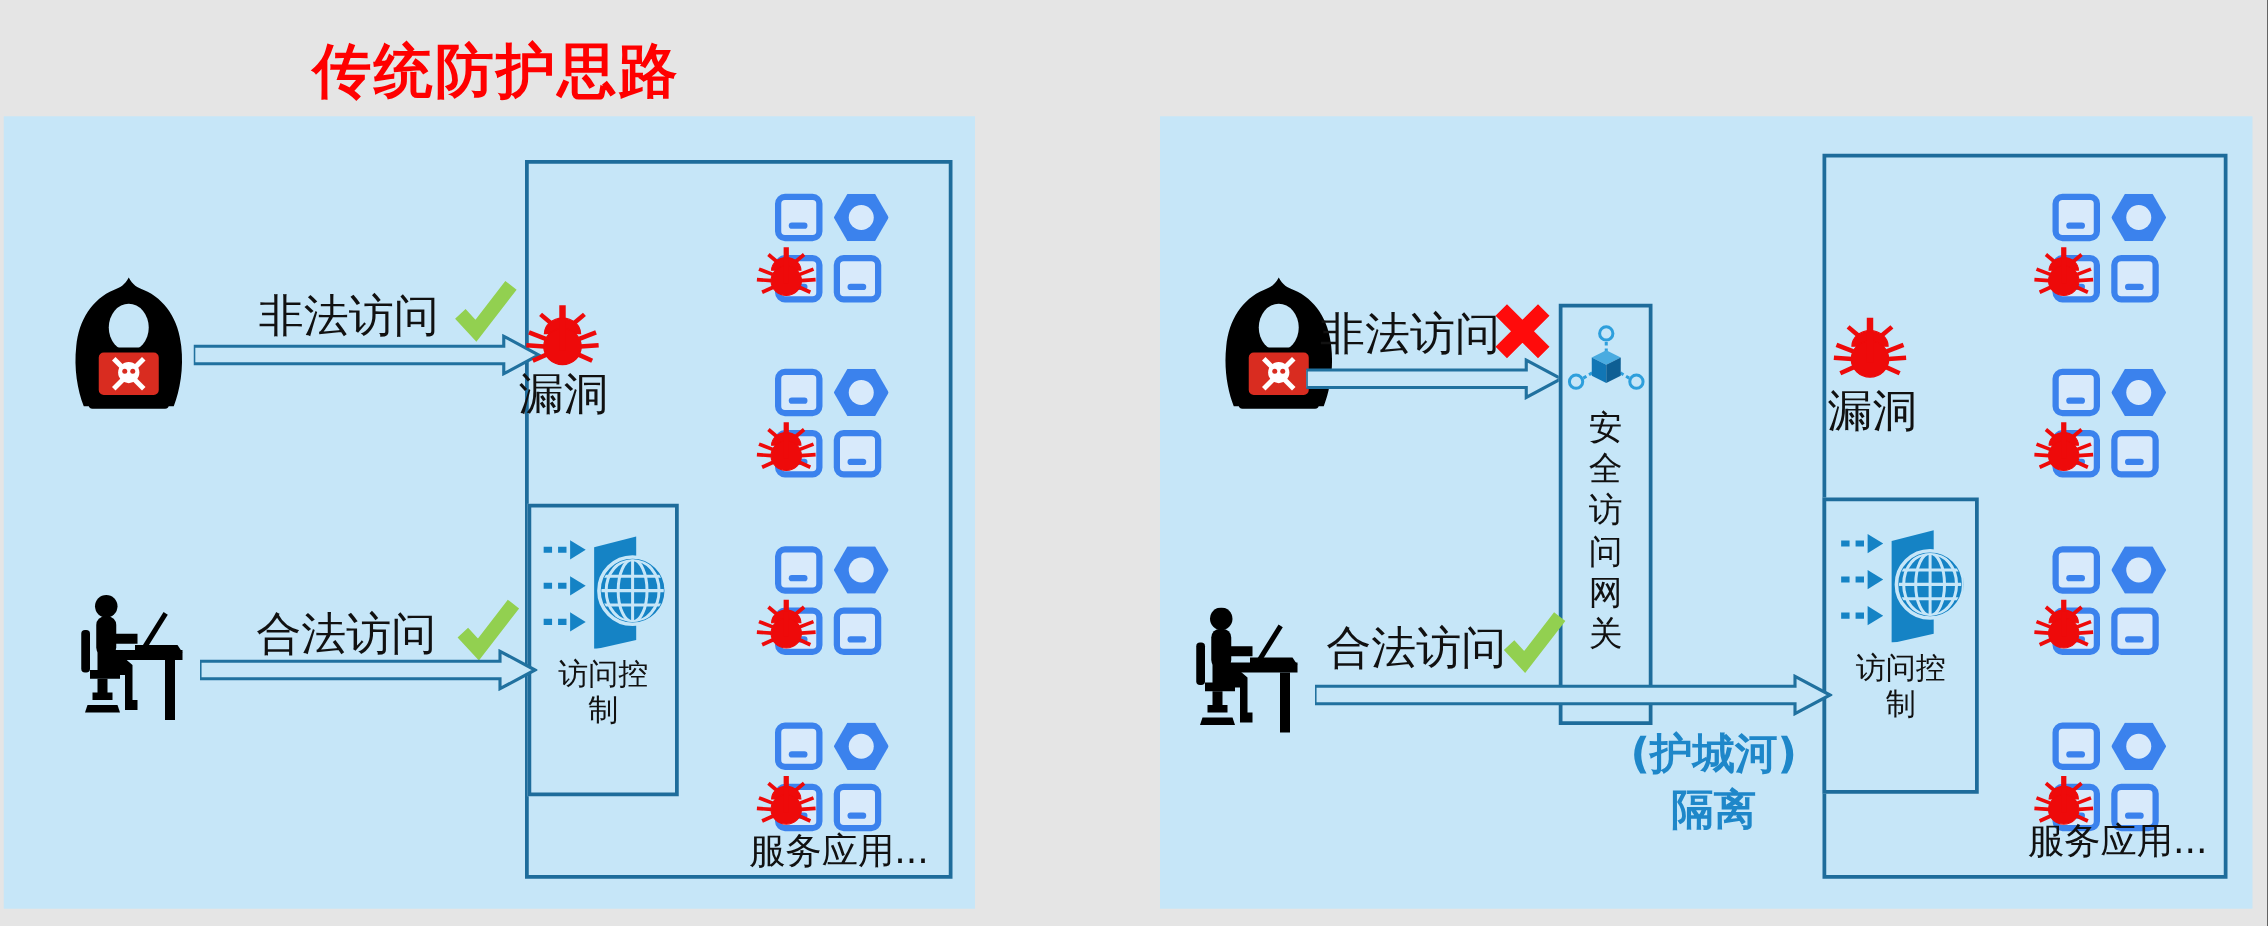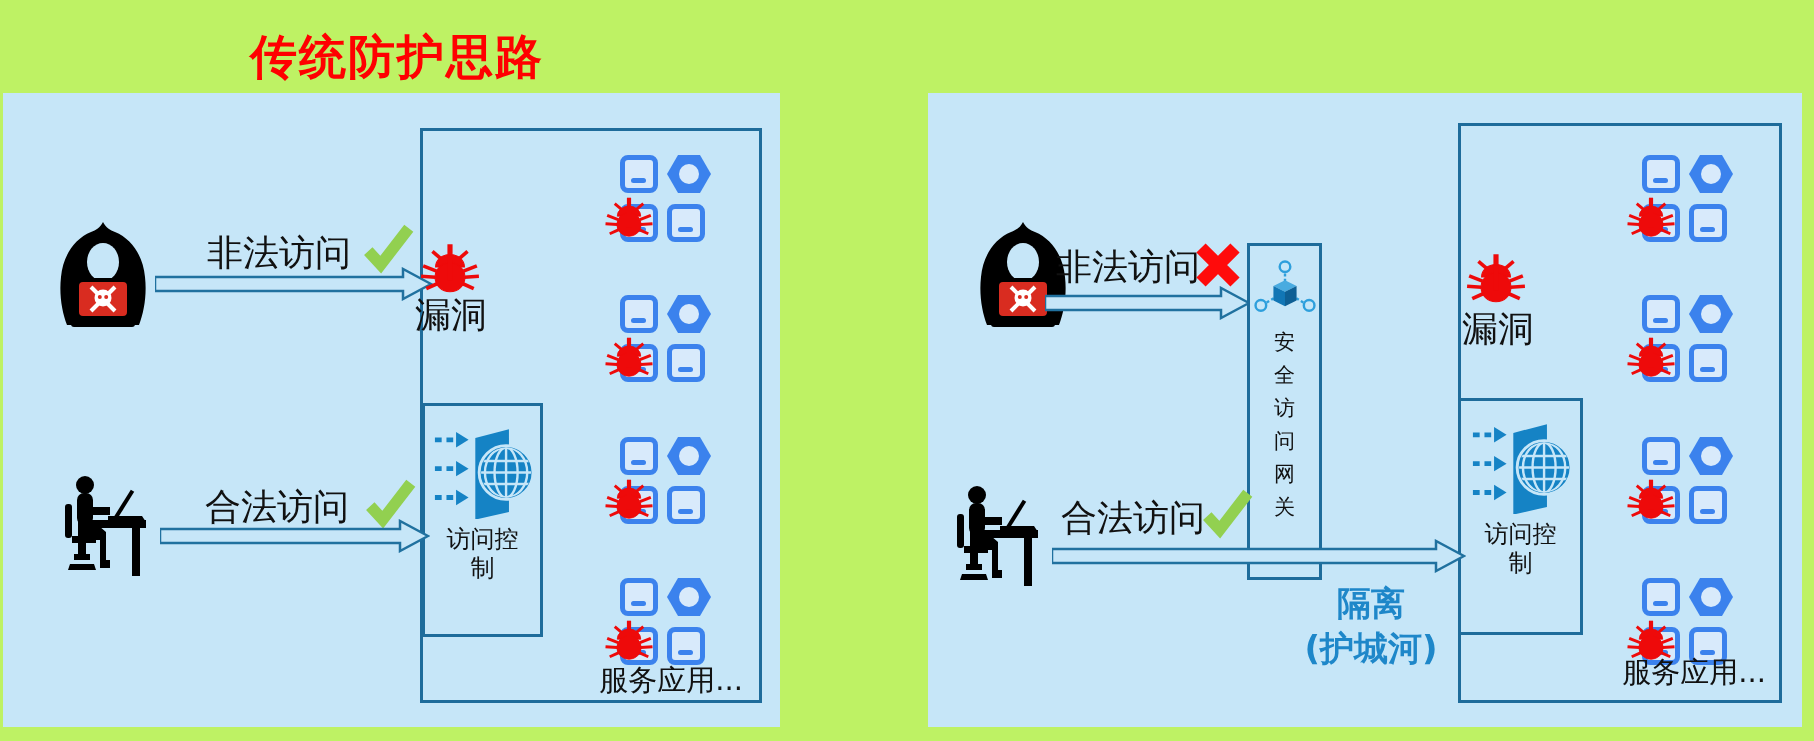--- a/index.html
+++ b/index.html
@@ -1,27 +1,27 @@
 <!DOCTYPE html>
 <html><head>
 <meta charset="utf-8">
 <style>
   html,body{margin:0;padding:0;background:#000;}
-  .stage{position:relative;width:1814px;height:741px;background:#bef264;overflow:hidden;
+  .stage{position:relative;width:1814px;height:741px;background:#e5e5e5;overflow:hidden;
          font-family:"DejaVu Sans","Liberation Sans",sans-serif;}
   .abs{position:absolute;}
   .title{position:absolute;top:26px;font-size:47px;font-weight:bold;color:#FF0000;
          text-align:center;letter-spacing:2px;white-space:nowrap;}
   .panel{position:absolute;top:93px;height:634px;background:#C6E6F8;}
   .obox{position:absolute;border:3px solid #1E6C9B;background:transparent;box-sizing:border-box;}
   .fbox{position:absolute;border:3px solid #1E6C9B;background:#C6E6F8;box-sizing:border-box;}
   .lbl{position:absolute;font-size:36px;color:#111;white-space:nowrap;}
   .ac-lbl{font-size:24px;color:#111;width:76px;text-align:center;word-break:break-all;
           line-height:1.22;margin:0 auto;}
-  .gw-lbl{font-size:21px;color:#111;width:29px;margin:0 auto;text-align:center;
+  .gw-lbl{font-size:27px;color:#111;width:29px;margin:0 auto;text-align:center;
           word-break:break-all;line-height:33px;}
   .svc{position:absolute;font-size:29px;color:#111;width:190px;text-align:right;white-space:nowrap;}
   .iso{position:absolute;font-size:34px;font-weight:bold;color:#1E87C9;text-align:center;
        line-height:1.32;width:220px;}
   .cluster{position:absolute;width:96px;height:96px;display:grid;
            grid-template-columns:38px 44px;grid-template-rows:38px 38px;column-gap:9px;row-gap:11px;}
   .cell{width:38px;height:38px;box-sizing:border-box;border:5px solid #3B82ED;border-radius:8px;
         background:#D8EAFB;position:relative;}
   .cell::after{content:"";position:absolute;left:6px;bottom:5px;width:15px;height:5px;
         border-radius:3px;background:#3B82ED;}
@@ -299,22 +299,22 @@
       </svg>
     <div class="lbl" style="left:133px;top:401px;">合法访问</div>
     <svg class="abs" style="left:272px;top:393px;" width="54" height="54">
         <use href="#sym-check"></use>
       </svg>
     <svg class="abs" style="left:124px;top:446px;z-index:5;" width="414" height="34">
       <polygon points="0,10 384,10 384,2 412,17 384,32 384,24 0,24" fill="#C6E6F8" stroke="#20719F" stroke-width="2.5"></polygon>
     </svg>
 
     <div class="iso" style="left:333px;top:488px;">
+      <div>(护城河)</div>
       <div>隔离</div>
-      <div>(护城河)</div>
     </div>
 
     <div class="fbox" style="left:530px;top:305px;width:125px;height:237px;">
       <svg style="margin:20px auto 0;" width="100" height="93">
           <use href="#sym-acglobe"></use>
         </svg>
       <div class="ac-lbl" style="margin-top:6px;">访问控制</div>
     </div>
   </div>
 </div>

